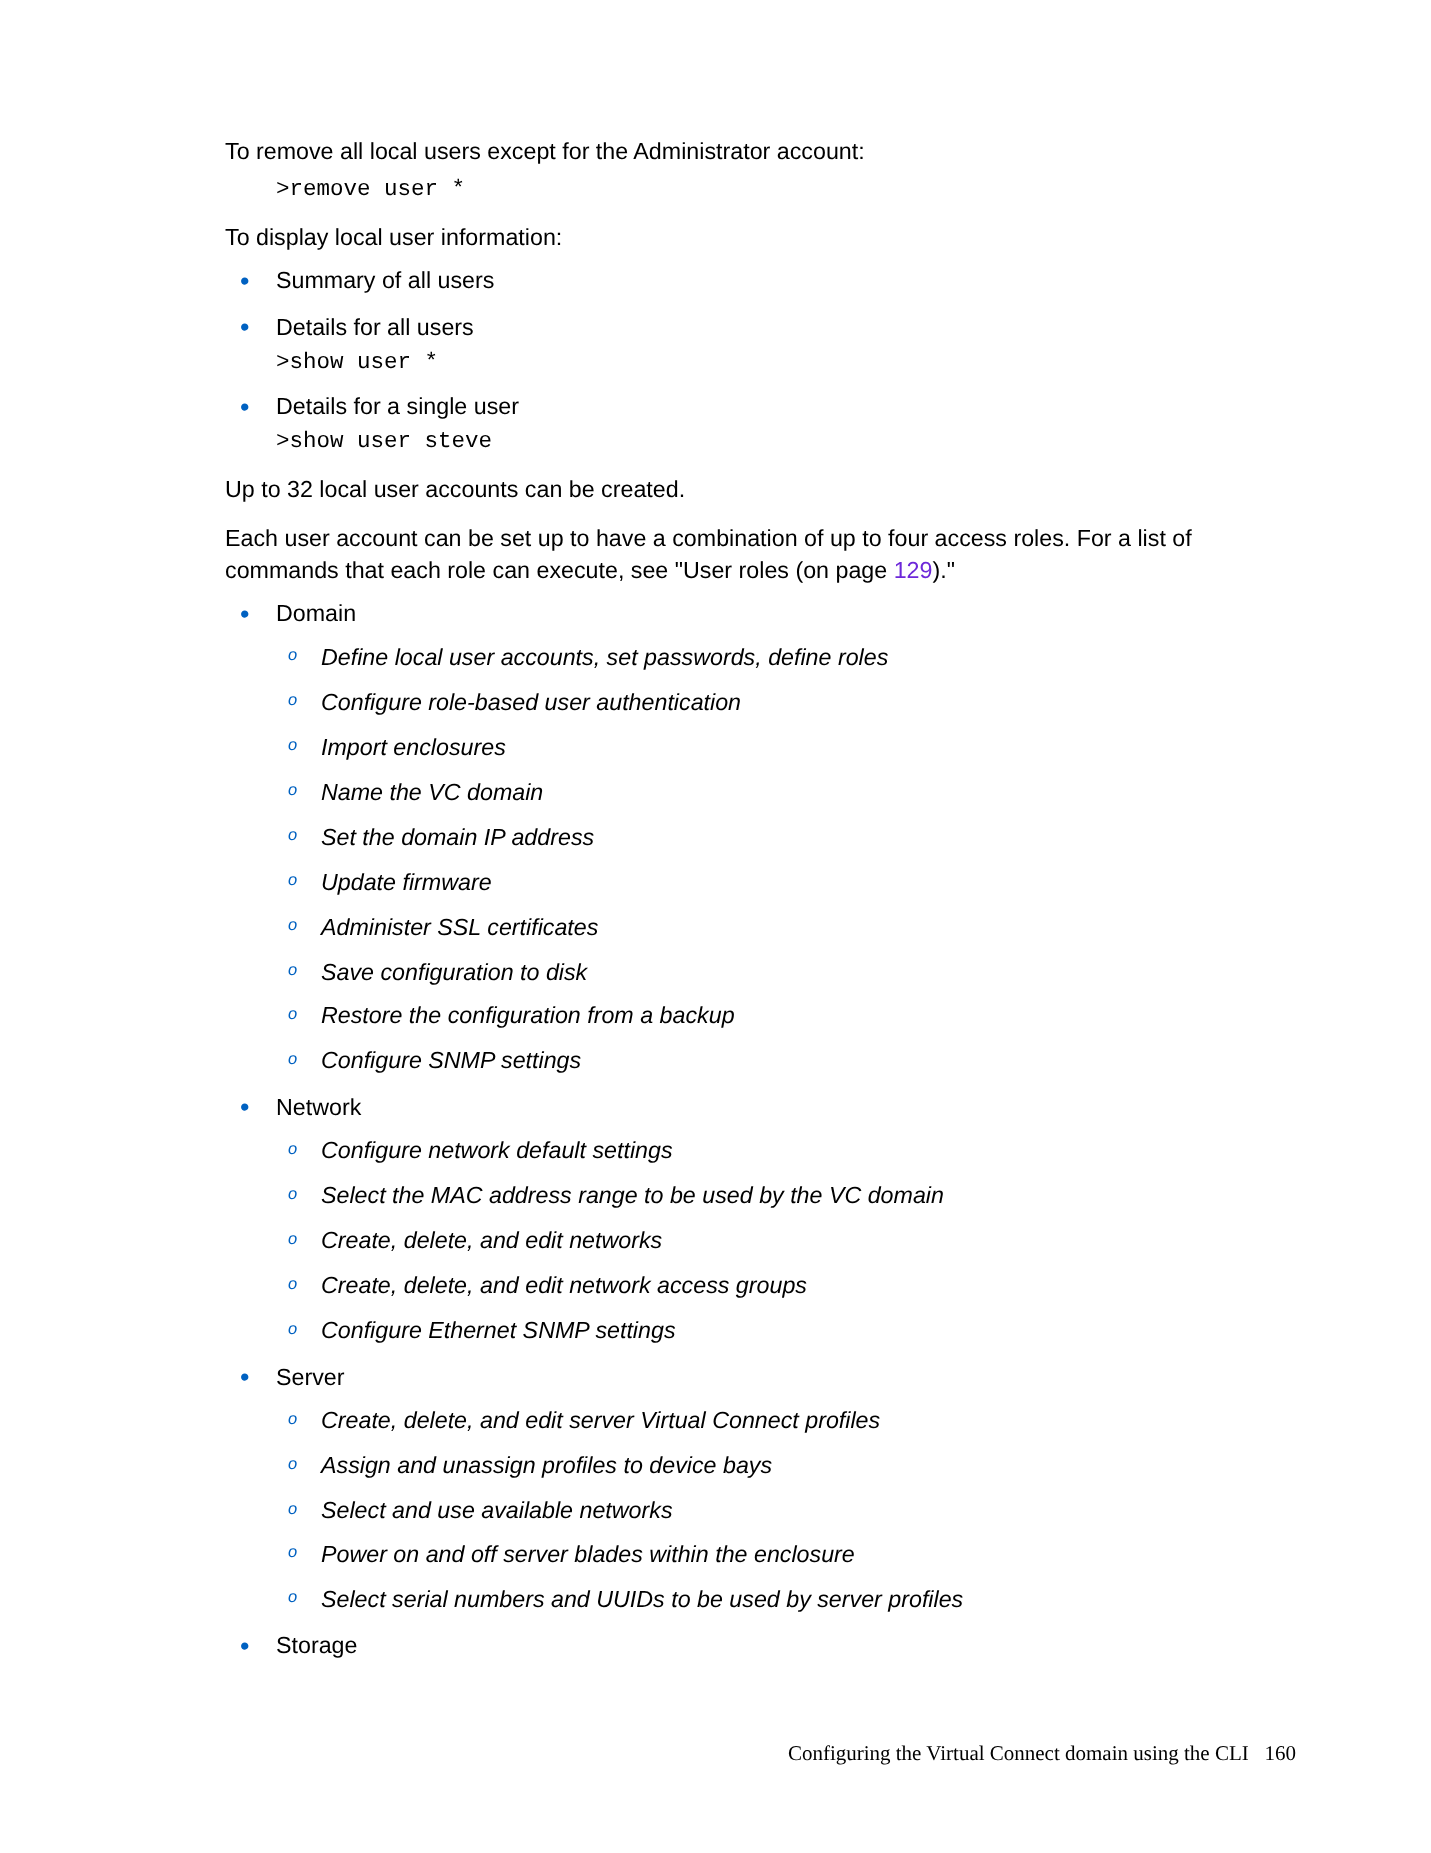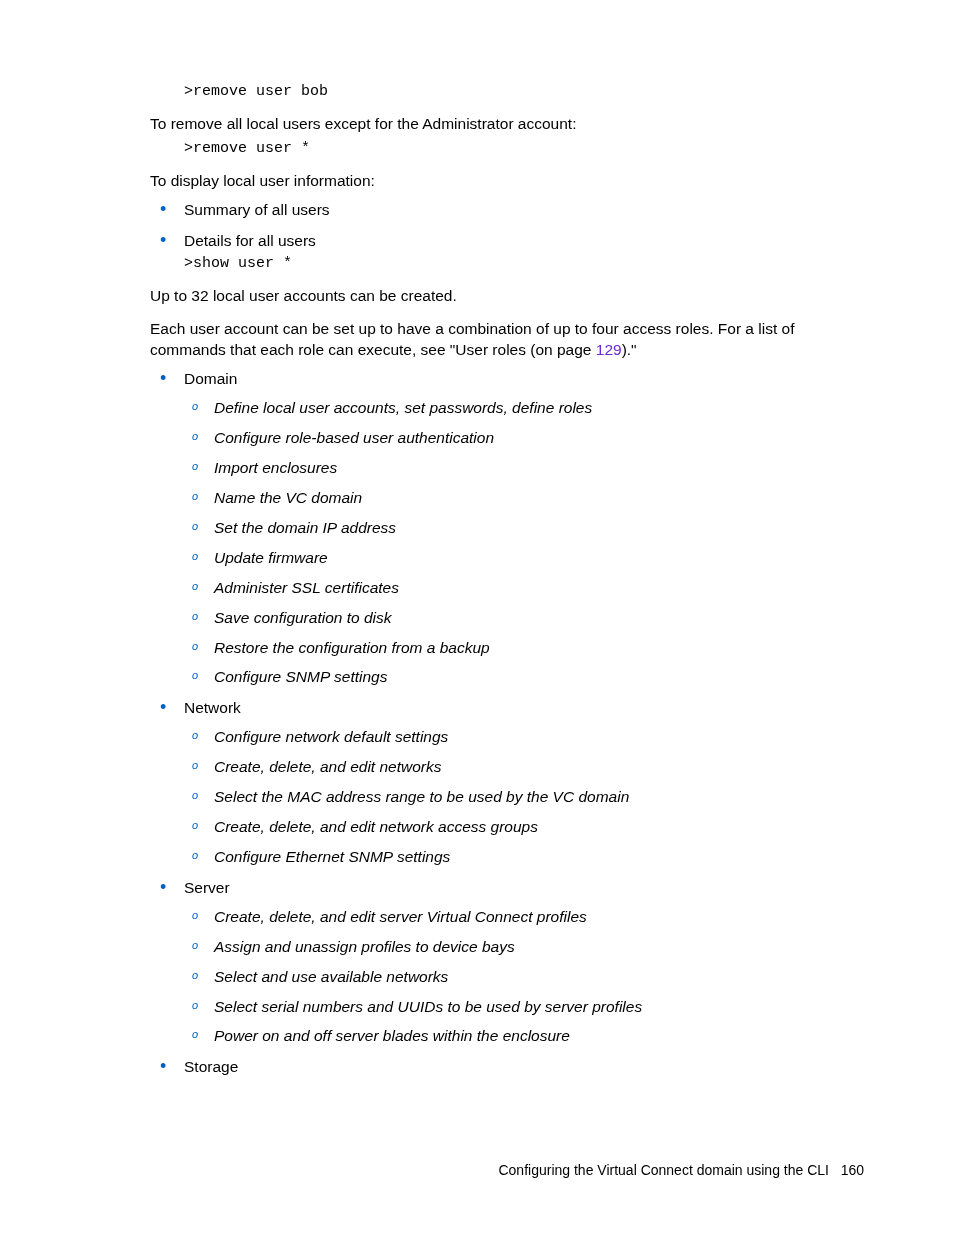--- a/index.html
+++ b/index.html
@@ -56,41 +56,45 @@
     color: #0061c1;
     font-size: 11px;
     font-family: Arial, sans-serif;
   }
   .link { color: #6d28d9; }
   .footer {
     position: absolute;
     bottom: 55px;
     right: 90px;
     font-size: 14px;
+    font-family: Liberation Serif, serif;
   }
 </style>
 </head>
 <body>
 
 <div class="page">
 
-  <div class="code indent-code">&gt;remove user bob</div>
 
   <div class="para">To remove all local users except for the Administrator account:</div>
   <div class="code indent-code" style="margin-top:-4px">&gt;remove user *</div>
 
   <div class="para">To display local user information:</div>
 
   <ul class="bullet-list">
     <li>
       <span>Summary of all users</span>
     </li>
     <li>
       <span>Details for all users</span>
       <div class="code" style="margin-top:2px">&gt;show user *</div>
+    </li>
+    <li>
+      <span>Details for a single user</span>
+      <div class="code" style="margin-top:2px">&gt;show user steve</div>
     </li>
   </ul>
 
   <div class="para">Up to 32 local user accounts can be created.</div>
 
   <div class="para">
     <span>Each user account can be set up to have a combination of up to four access roles. For a list of commands that each role can execute, see "User roles (on page </span><span class="link">129</span><span>)."</span>
   </div>
 
   <ul class="bullet-list">
@@ -106,34 +110,34 @@
         <li>Administer SSL certificates</li>
         <li>Save configuration to disk</li>
         <li>Restore the configuration from a backup</li>
         <li>Configure SNMP settings</li>
       </ul>
     </li>
     <li>
       <span>Network</span>
       <ul class="sub-list">
         <li>Configure network default settings</li>
+        <li>Select the MAC address range to be used by the VC domain</li>
         <li>Create, delete, and edit networks</li>
-        <li>Select the MAC address range to be used by the VC domain</li>
         <li>Create, delete, and edit network access groups</li>
         <li>Configure Ethernet SNMP settings</li>
       </ul>
     </li>
     <li>
       <span>Server</span>
       <ul class="sub-list">
         <li>Create, delete, and edit server Virtual Connect profiles</li>
         <li>Assign and unassign profiles to device bays</li>
         <li>Select and use available networks</li>
+        <li>Power on and off server blades within the enclosure</li>
         <li>Select serial numbers and UUIDs to be used by server profiles</li>
-        <li>Power on and off server blades within the enclosure</li>
       </ul>
     </li>
     <li>
       <span>Storage</span>
     </li>
   </ul>
 
   <div class="footer">
     <span>Configuring the Virtual Connect domain using the CLI</span>&nbsp;&nbsp;&nbsp;<span>160</span>
   </div>

